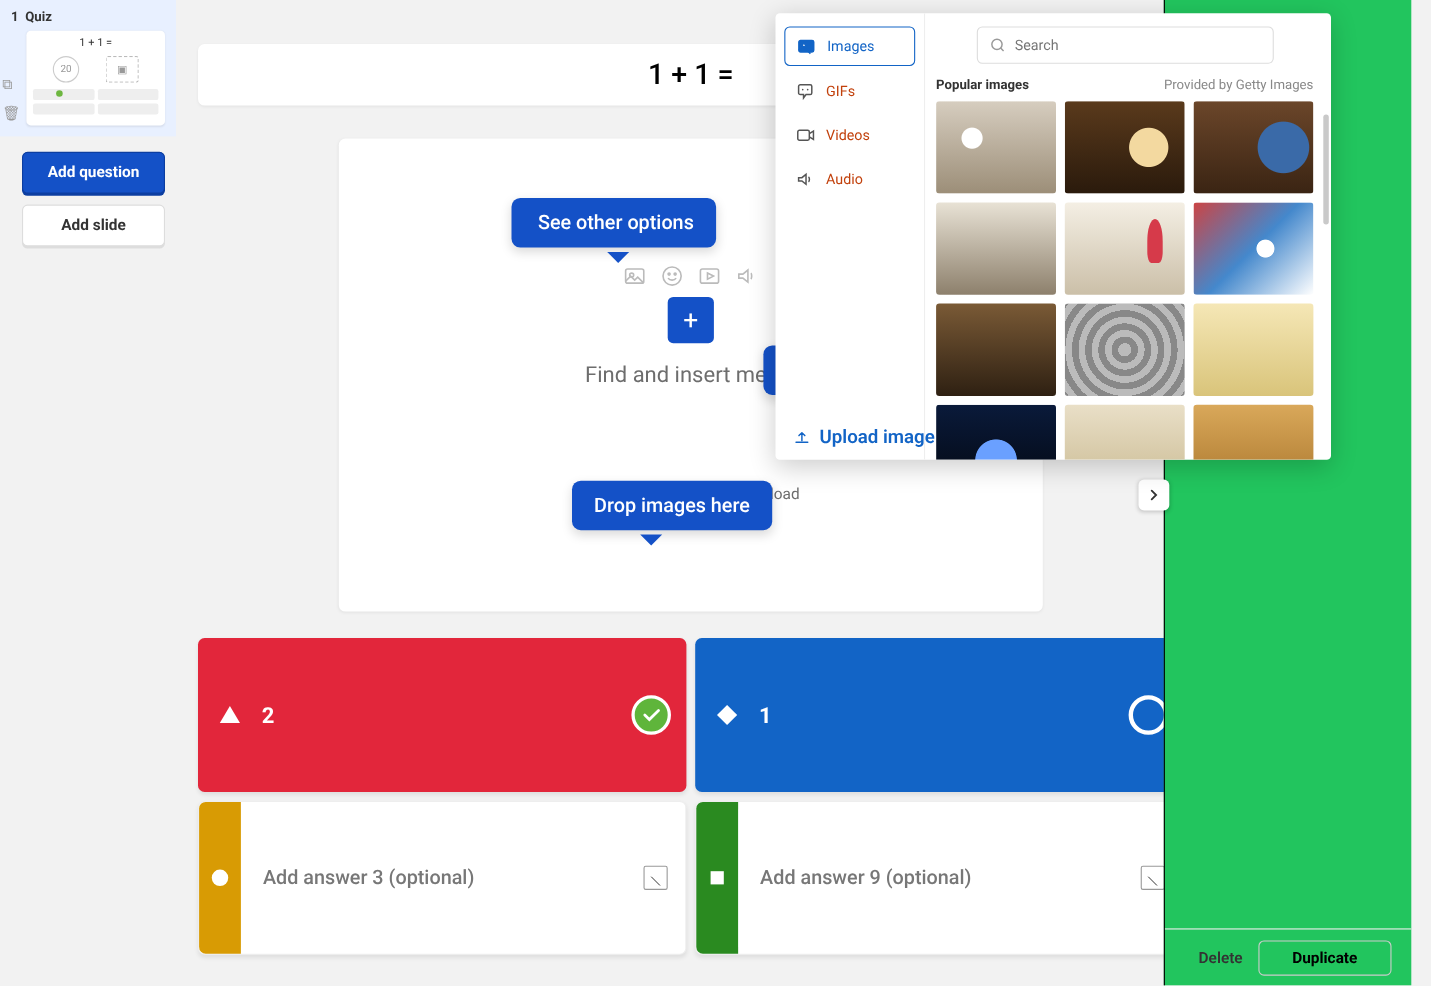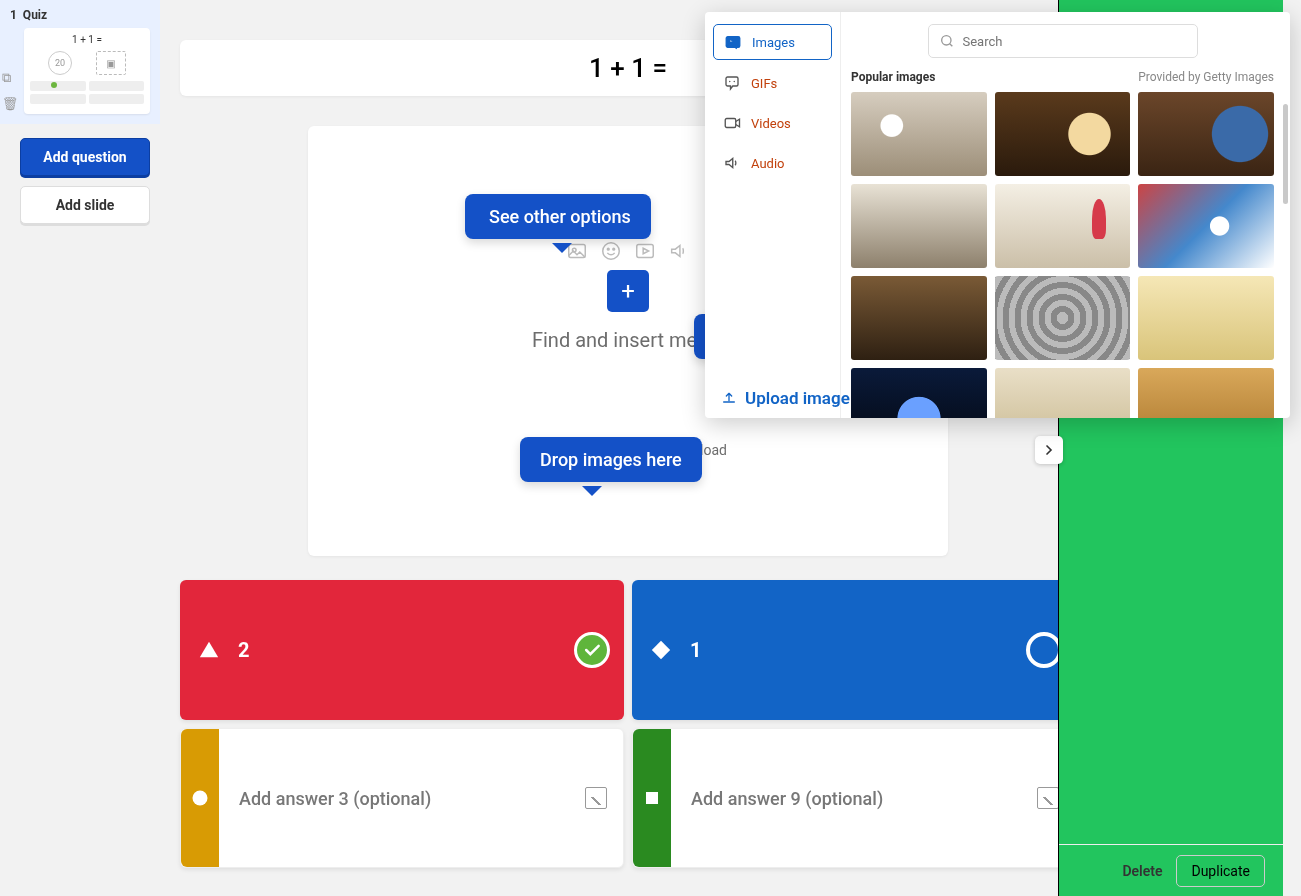--- a/index.html
+++ b/index.html
@@ -24,21 +24,21 @@
   .editor { position: absolute; left: 180px; right: 225px; top: 0; bottom: 0; padding: 40px 0 20px; }
   .q-title { background: #fff; border-radius: 6px; height: 56px; display:flex; align-items:center; justify-content:center; font-size: 26px; font-weight:500; box-shadow: 0 1px 3px rgba(0,0,0,0.06); margin: 0 0 30px; }
   .media-box { background: #fff; border-radius: 6px; width: 640px; margin: 0 auto 24px; min-height: 430px; box-shadow: 0 1px 3px rgba(0,0,0,0.06); display:flex; flex-direction:column; align-items:center; justify-content:center; position:relative; padding-top:40px;}
   .media-icons { display:flex; gap:12px; color:#ccc; font-size:20px; margin-bottom:8px; }
   .media-icons svg { width:22px; height:22px; stroke:#bbb; fill:none; stroke-width:1.6;}
   .plus-btn { width:42px; height:42px; background:#1451c7; border-radius:5px; display:flex; align-items:center; justify-content:center; color:#fff; font-size:24px; margin-bottom:16px; cursor:pointer;}
   .media-caption { color:#6d6d6d; font-size: 20px; margin-bottom: 90px; }
   .drop-caption { color:#6d6d6d; font-size: 14px; margin-bottom: 24px; }
   
   .callout { position:absolute; background:#1451c7; color:#fff; border-radius:8px; padding: 12px 20px; font-size:18px; font-weight:500; box-shadow: 0 4px 10px rgba(0,0,0,0.15);}
-  .callout.see { left: 465px; top: 194px; padding-left: 24px; }
+  .callout.see { left: 465px; top: 180px; padding-left: 24px; }
   .callout.see::after { content:""; position:absolute; bottom:-14px; left:50%; margin-left:-6px; border:10px solid transparent; border-top-color:#1451c7; border-bottom:0;}
   .callout.upload { left: 694px; top: 314px; }
   .callout.upload::after { content:""; position:absolute; bottom:-14px; left:24px; border:10px solid transparent; border-top-color:#1451c7; border-bottom:0;}
   .callout.drop { left: 501px; top: 437px; margin-left: 19px; }
   .callout.drop::after { content:""; position:absolute; bottom:-14px; left:34%; border:10px solid transparent; border-top-color:#1451c7; border-bottom:0;}
   
   .answers { margin: 0 0 0; display:grid; grid-template-columns: 1fr 1fr; gap:8px; }
   .ans { border-radius:6px; height:140px; display:flex; align-items:center; padding: 0 18px; color:#fff; font-size:20px; font-weight:700; position:relative; box-shadow: 0 2px 4px rgba(0,0,0,0.08);}
   .ans.red { background:#e2263b; }
   .ans.blue { background:#1264c6; }
@@ -50,23 +50,23 @@
   .ans.empty .shape-bar.yellow { background:#d89b04;}
   .ans.empty .shape-bar.green { background:#2a8a20;}
   .ans.empty .etext { flex:1; padding-left:20px; font-size:18px;}
   .ans.empty .img-ph { position:absolute; right:16px; top:50%; transform:translateY(-50%); width:22px; height:22px; border:1.5px solid #999; border-radius:2px;}
   .ans.empty .img-ph::after { content:""; position:absolute; bottom:3px; left:3px; right:3px; height:8px; background:linear-gradient(45deg, transparent 45%, #999 45% 55%, transparent 55%);}
   
   .right-rail { position:absolute; right:18px; top:0; width:225px; bottom:0; background:#22c55e; border-left:1px solid #000000;}
   .right-handle { position:absolute; left:-24px; top:436px; width:28px; height:28px; background:#fff; border-radius:5px; box-shadow:0 1px 4px rgba(0,0,0,0.2); display:flex; align-items:center; justify-content:center; color:#333;}
   .bottom-actions { position:absolute; bottom:0; left:0; right:0; border-top:1px solid #eee; height:52px; display:flex; align-items:center; justify-content:flex-end; gap:14px; padding: 0 18px;}
   .bottom-actions .del { color:#333; font-size:14px; font-weight:600; cursor:pointer;}
-  .bottom-actions .dup { border:1px solid #ccc; border-radius:5px; padding:7px 14px; font-size:14px; font-weight:400; cursor:pointer;}
-  
-  .media-panel { position:absolute; left:705px; top:12px; width:585px; height:406px; background:#fff; border-radius:4px; box-shadow: 0 6px 24px rgba(0,0,0,0.2); display:flex; overflow:hidden;}
+  .bottom-actions .dup { border:1px solid #ccc; border-radius:5px; padding:7px 30px; font-size:14px; font-weight:700; cursor:pointer;}
+  
+  .media-panel { position:absolute; left:705px; top:12px; width:505px; height:406px; background:#fff; border-radius:4px; box-shadow: 0 6px 24px rgba(0,0,0,0.2); display:flex; overflow:hidden;}
   .mp-left { width:136px; border-right:1px solid #eee; padding:12px 8px;}
   .mp-item { display:flex; align-items:center; gap:10px; padding:8px 10px; border-radius:5px; font-size:13px; color:#c2410c; cursor:pointer; margin-bottom:6px;}
   .mp-item svg { width:18px; height:18px; }
   .mp-item.active { border:1px solid #1264c6; color:#1264c6;}
   .mp-item.active svg rect, .mp-item.active svg path, .mp-item.active svg circle { stroke:#1264c6;}
   .mp-item.active .fillbox { fill:#1264c6;}
   .mp-upload { position:absolute; bottom:10px; left:16px; display:flex; align-items:center; gap:8px; color:#1264c6; font-size:17px; font-weight:600; cursor:pointer;}
   .mp-right { flex:1; padding: 12px 16px 12px 10px; overflow:hidden; position:relative;}
   .search { border:1px solid #ddd; border-radius:5px; height:34px; display:flex; align-items:center; padding:0 10px; gap:8px; width: 270px; margin: 0 auto 12px;}
   .search input { border:0; outline:0; font-size:13px; flex:1; color:#555; background:transparent;}

